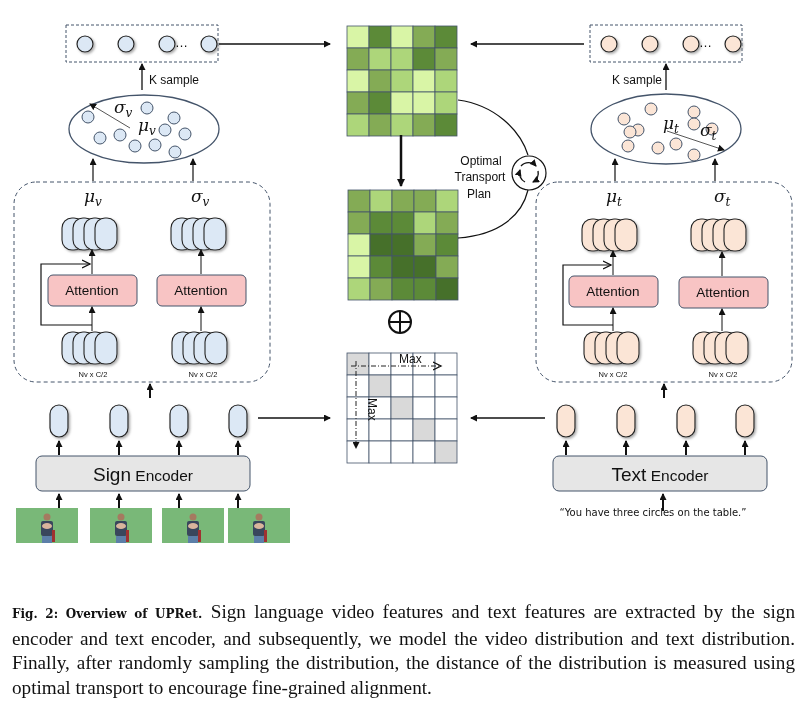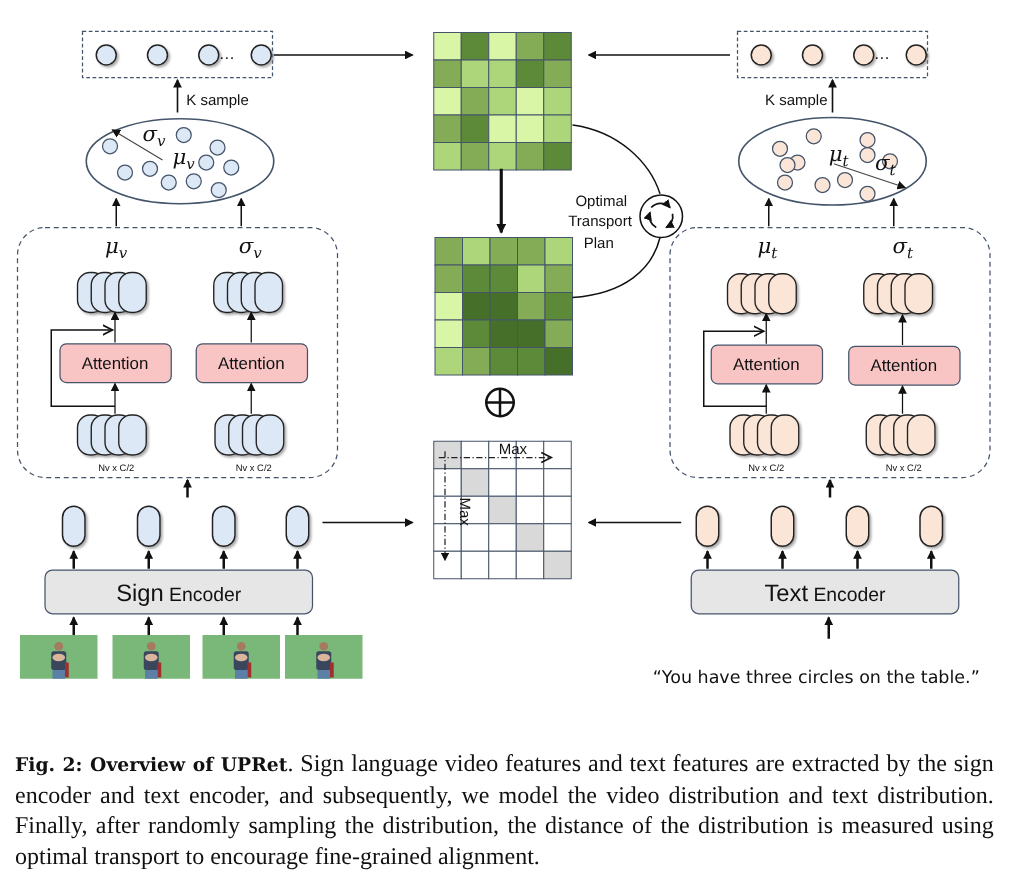--- a/index.html
+++ b/index.html
@@ -5,24 +5,24 @@
   html, body { margin:0; padding:0; background:#ffffff; }
   body { width:807px; height:715px; position:relative; overflow:hidden; }
   #fig { position:absolute; left:0; top:0; width:807px; height:565px; }
   .lbl { font-family:"Liberation Sans", sans-serif; fill:#111; }
   .math { font-family:"DejaVu Serif", serif; font-style:italic; fill:#111; }
   .caption {
     position:absolute; left:12px; top:581px; width:783px;
     font-family:"Liberation Serif", serif; font-size:19.2px; line-height:24.5px;
     color:#111; text-align:justify;
   }
-  .caption b { font-family:"DejaVu Serif", serif; font-weight:bold; font-size:15px; }
+  .caption b { font-family:"DejaVu Serif", serif; font-weight:bold; font-size:12px; }
   .quote {
-    position:absolute; left:508px; top:534px; width:290px; text-align:center;
-    font-family:"DejaVu Sans", sans-serif; font-size:14px; color:#111;
+    position:absolute; left:508px; top:507px; width:290px; text-align:center;
+    font-family:"DejaVu Sans", sans-serif; font-size:10px; color:#111;
   }
 </style>
 </head>
 <body>
 
 <svg id="fig" xmlns="http://www.w3.org/2000/svg" width="807" height="565" viewBox="0 0 807 565">
   <defs>
     <marker id="ah" markerWidth="8" markerHeight="8" refX="7" refY="4" orient="auto" markerUnits="userSpaceOnUse">
       <path d="M0,0 L8,4 L0,8 z" fill="#111"></path>
     </marker>

